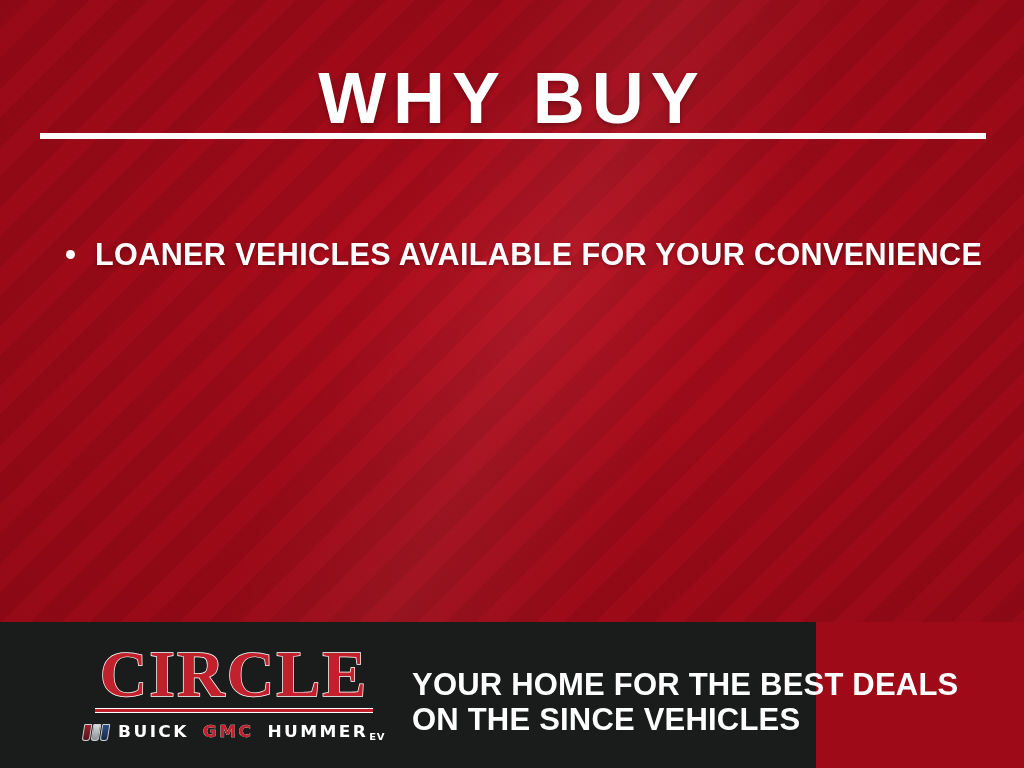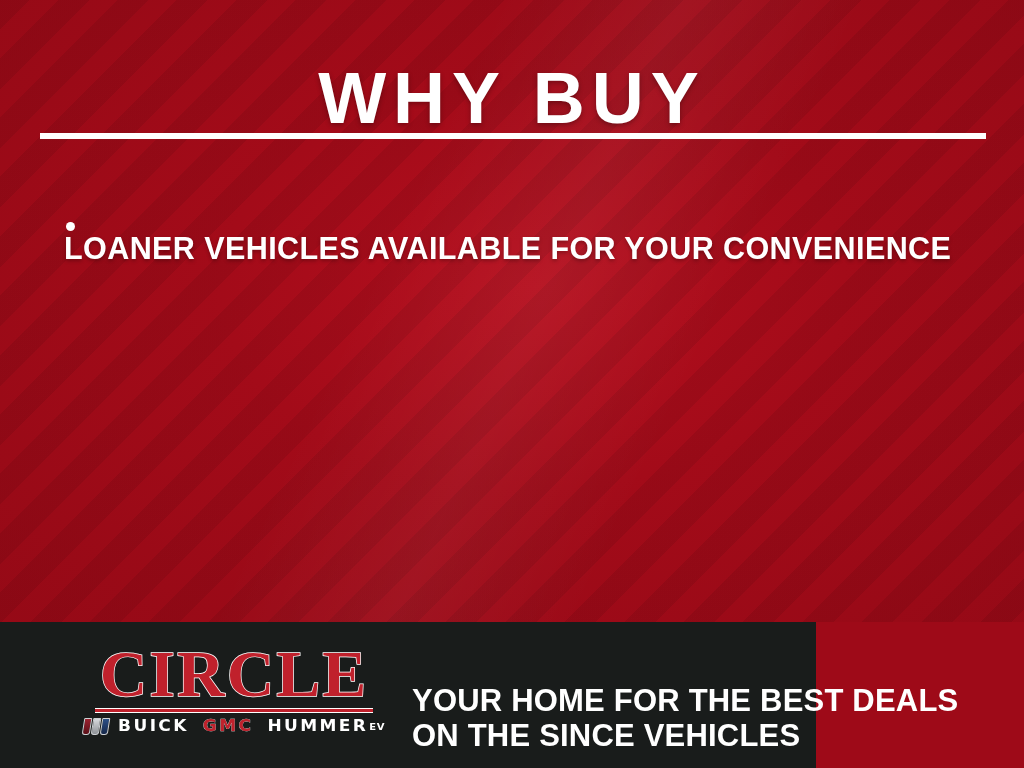--- a/index.html
+++ b/index.html
@@ -86,22 +86,21 @@
   .bullets {
     position: absolute;
     left: 64px;
     top: 222px;
     width: 920px;
   }
   .bullet-row {
     position: relative;
     height: 65px;
     display: flex;
-    align-items: flex-start;
-    flex-direction: column;
+    align-items: center;
   }
   .bullet-dot {
     width: 9px;
     height: 9px;
     border-radius: 50%;
     background: #ffffff;
     flex: 0 0 auto;
     margin-right: 20px;
     margin-left: 2px;
   }
@@ -150,21 +149,21 @@
   .logo-rule {
     margin: 3px auto 0 auto;
     width: 278px;
     height: 5px;
     background: #c0212c;
     border-top: 1.5px solid #ffffff;
     border-bottom: 1.5px solid #ffffff;
     box-sizing: border-box;
   }
   .brand-row {
-    margin-top: 3px;
+    margin-top: 9px;
     display: flex;
     align-items: center;
     justify-content: center;
     gap: 7px;
   }
   .tri-shield {
     display: flex;
     align-items: flex-end;
     gap: 1px;
     margin-right: 2px;
@@ -193,37 +192,37 @@
     paint-order: stroke fill;
   }
   .brand-sep {
     width: 2px;
     height: 17px;
     background: #b0b3b6;
     display: inline-block;
   }
   .hummer-wrap {
     display: flex;
-    align-items: center;
+    align-items: flex-end;
     gap: 1px;
   }
   .ev-mark {
     color: #ffffff;
     font-size: 10px;
     font-weight: bold;
     letter-spacing: 0.5px;
     font-family: "DejaVu Sans", sans-serif;
     transform: scaleY(0.9);
   }
 
   
   .tagline {
     position: absolute;
     left: 412px;
-    top: 62px;
+    top: 46px;
     color: #ffffff;
     font-size: 31px;
     font-weight: bold;
     line-height: 1.12;
     letter-spacing: 0.2px;
   }
   .tagline .ln { display: block; white-space: nowrap; }
 </style>
 </head>
 <body>

